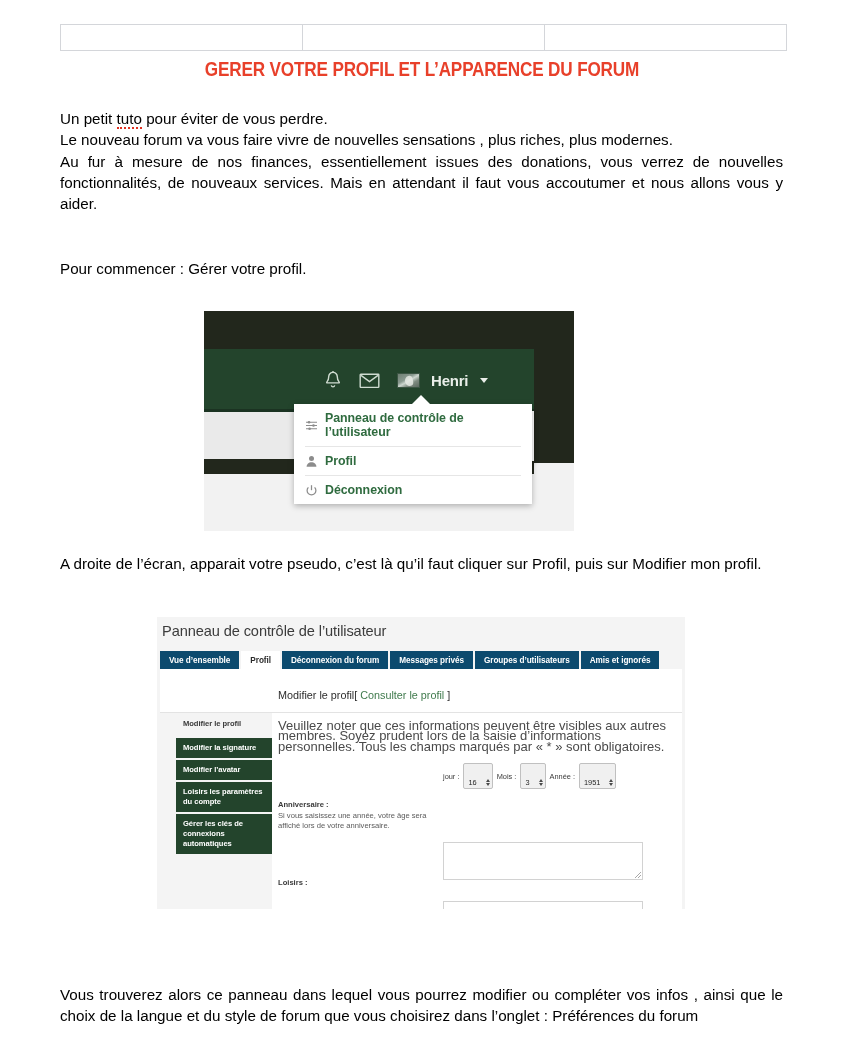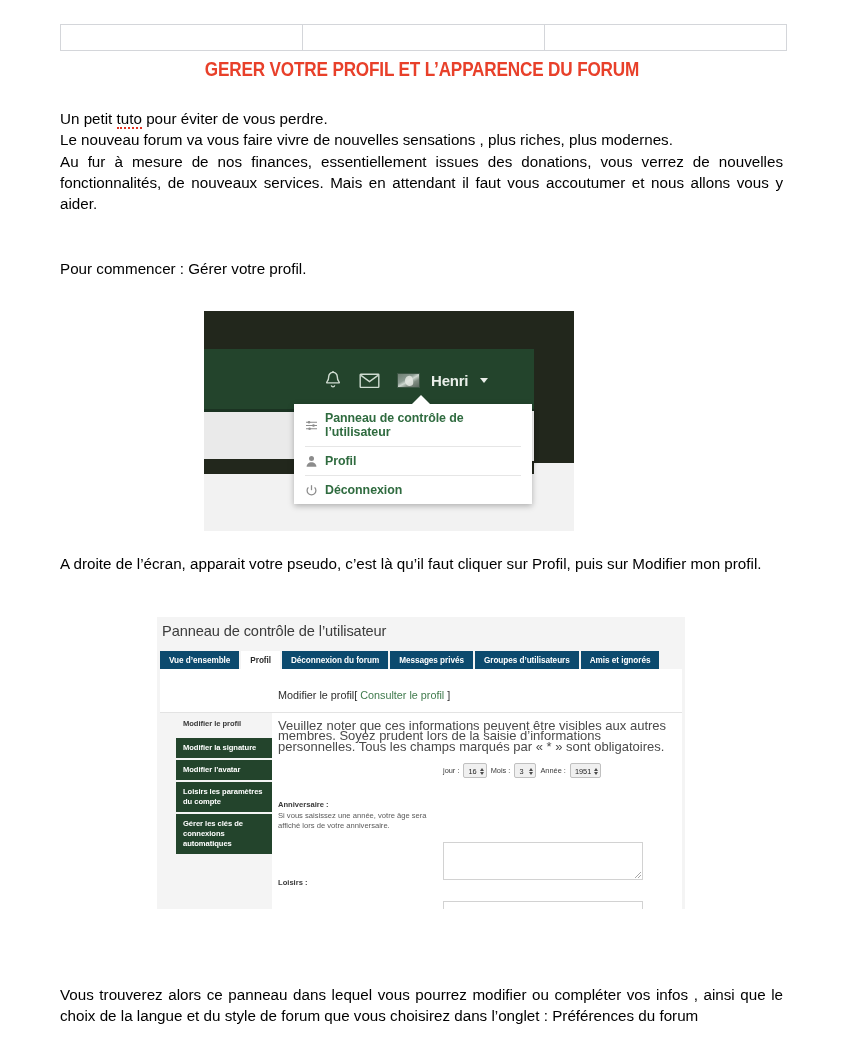--- a/index.html
+++ b/index.html
@@ -317,24 +317,24 @@
     font-size: 7.4px;
     color: #3a3a3a;
     margin-top: -1px;
   }
   .s2-select {
     display: inline-flex;
     align-items: center;
     background: #f0f0f0;
     border: 1px solid #c0c0c0;
     border-radius: 2px;
-    padding: 3px 2px 1px 4px;
+    padding: 14px 2px 1px 4px;
     font-size: 7.4px;
     color: #1e1e1e;
-    gap: 3px;
+    gap: 9px;
     min-width: 22px;
     justify-content: space-between;
   }
   .s2-spin {
     display: flex;
     flex-direction: column;
     line-height: 0;
     gap: 1px;
   }
   .s2-spin i {

